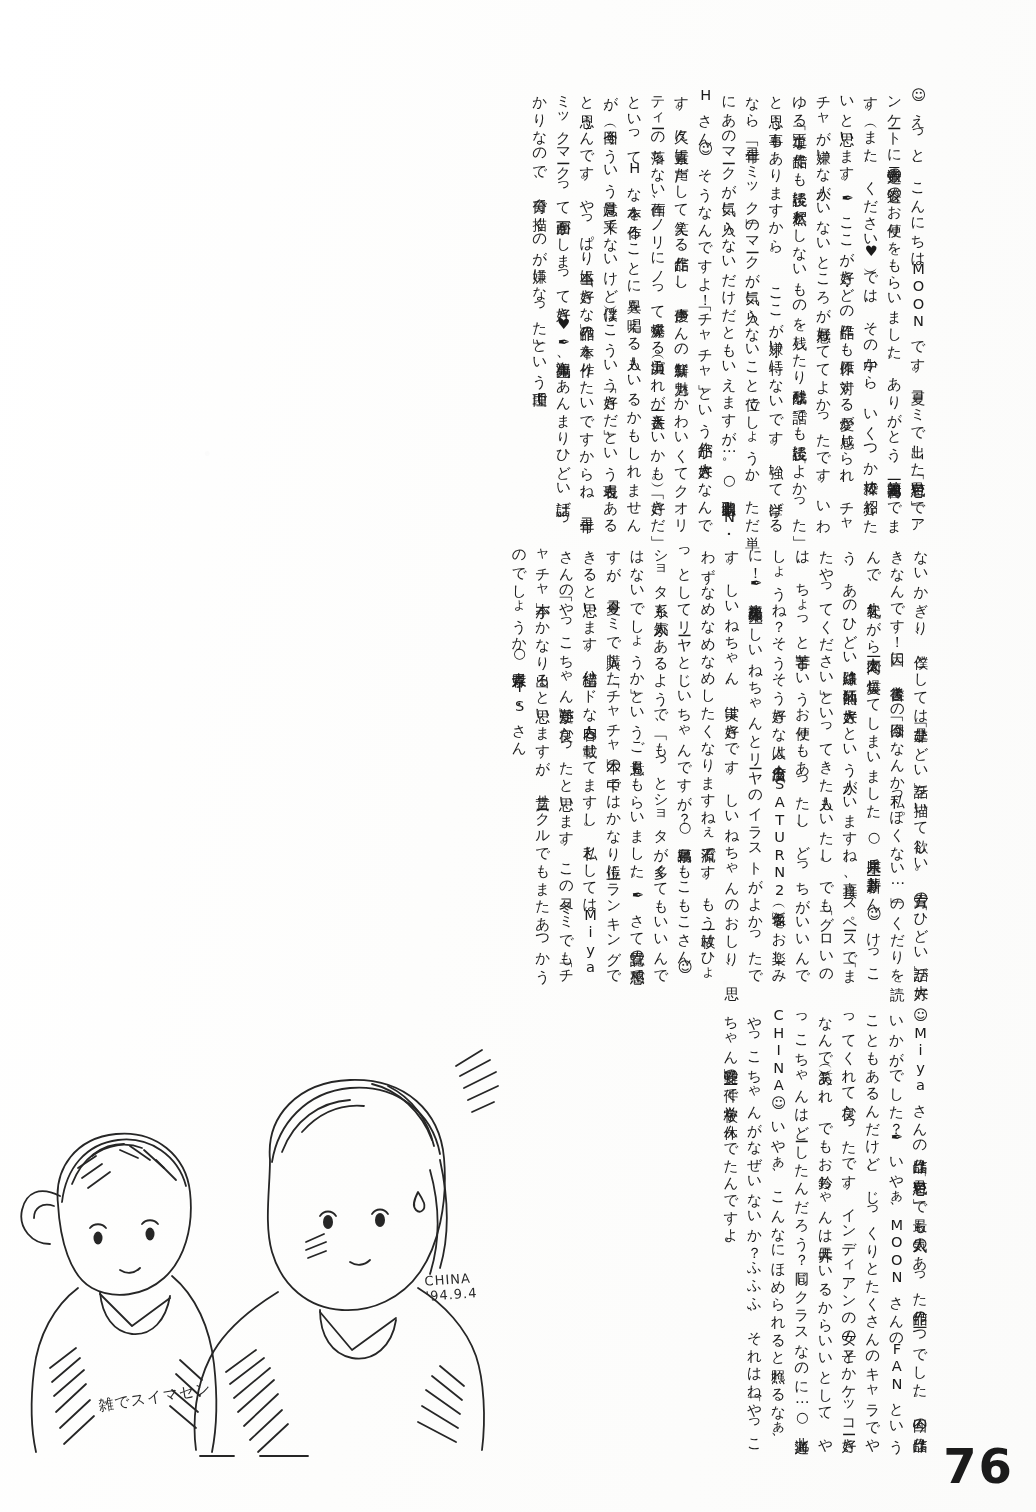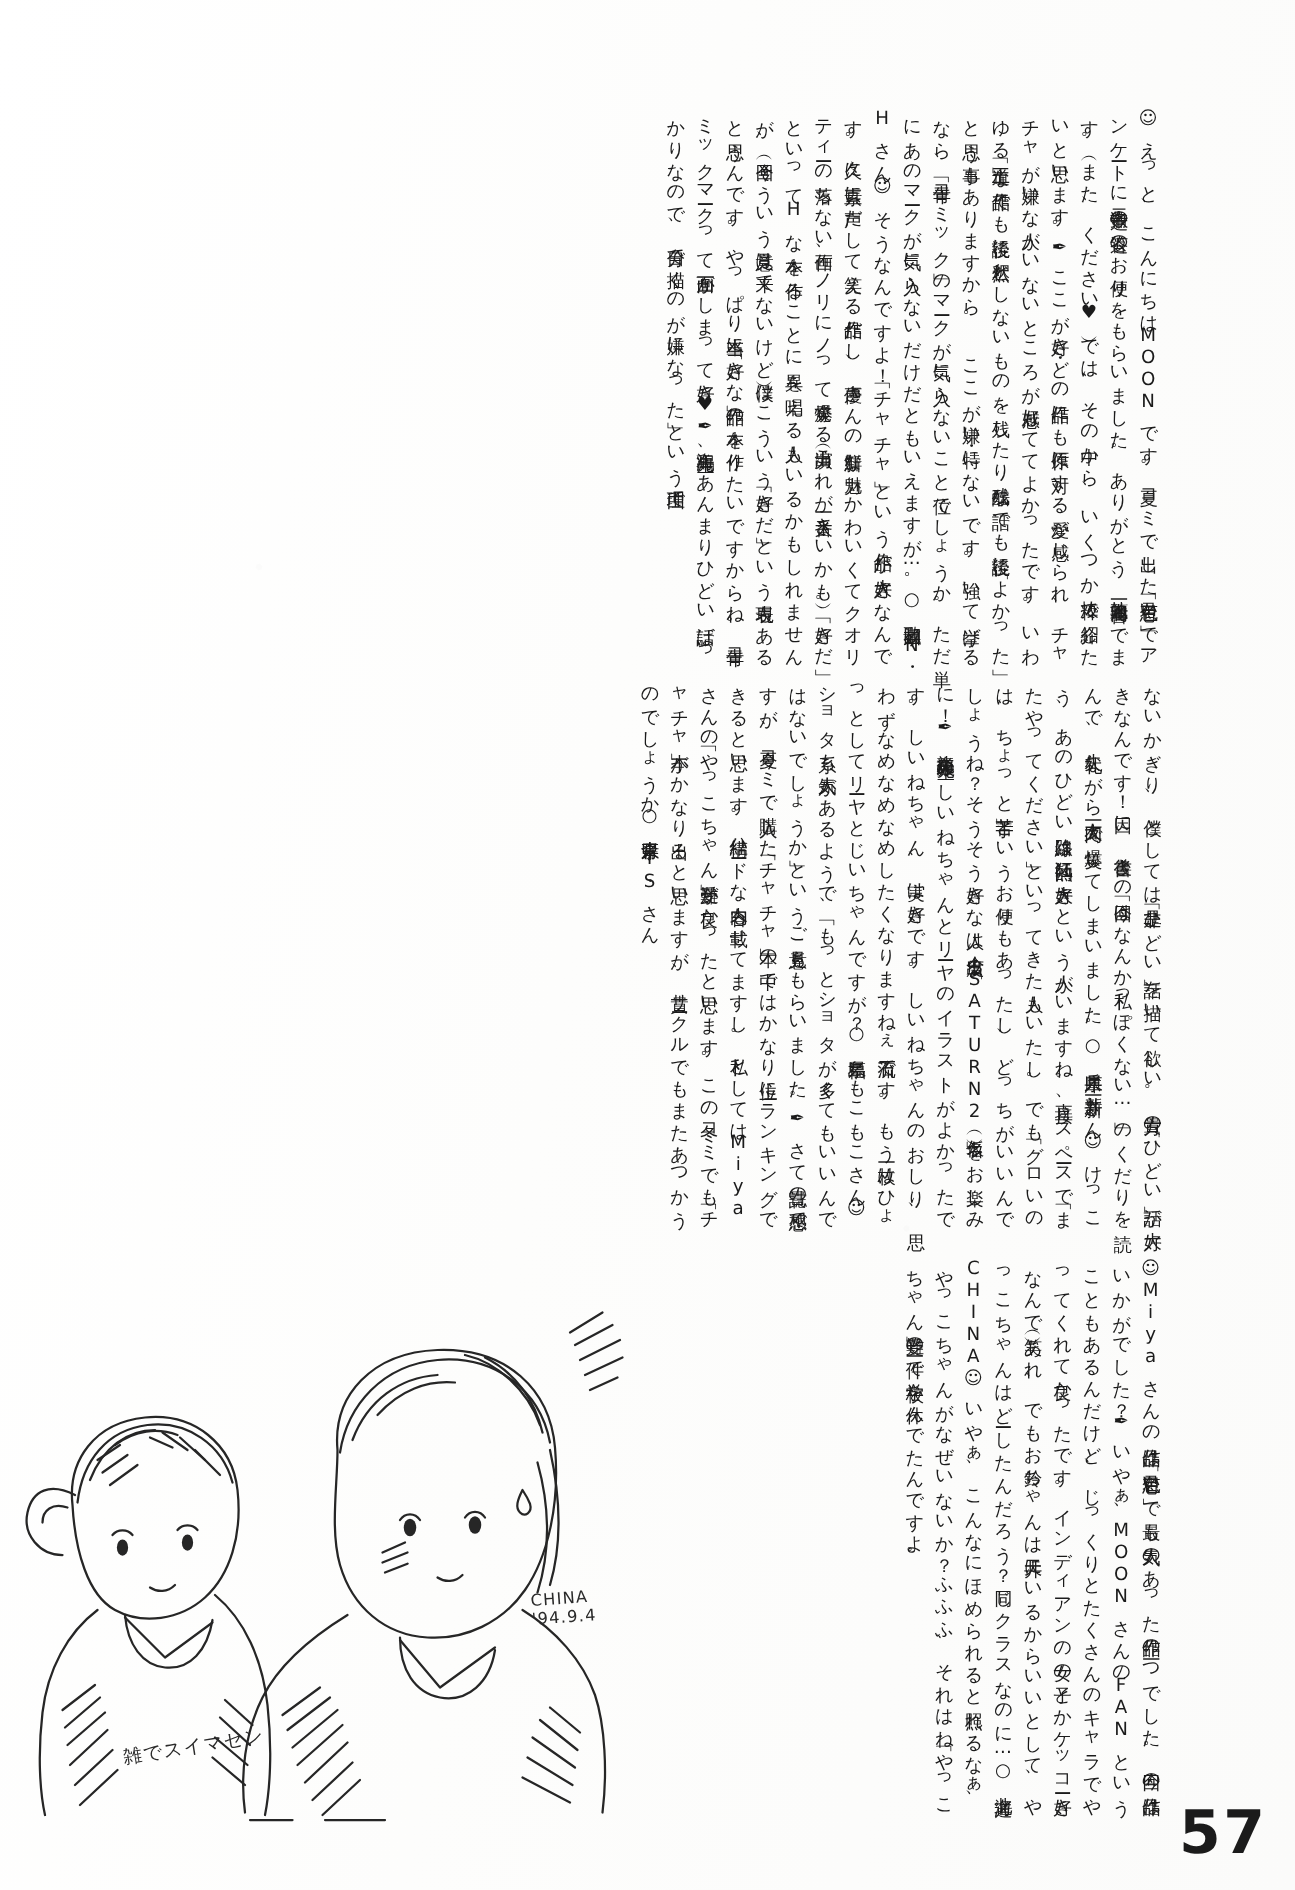--- a/index.html
+++ b/index.html
@@ -205,13 +205,13 @@
   </svg>
 </div>
 
 <div class="sig">
   <div>CHINA</div>
   <div>'94.9.4</div>
 </div>
 
 <div class="handnote">雑でスイマセン</div>
 
-<div class="pagenum">57</div>
+<div class="pagenum">76</div>
 
 </body></html>

